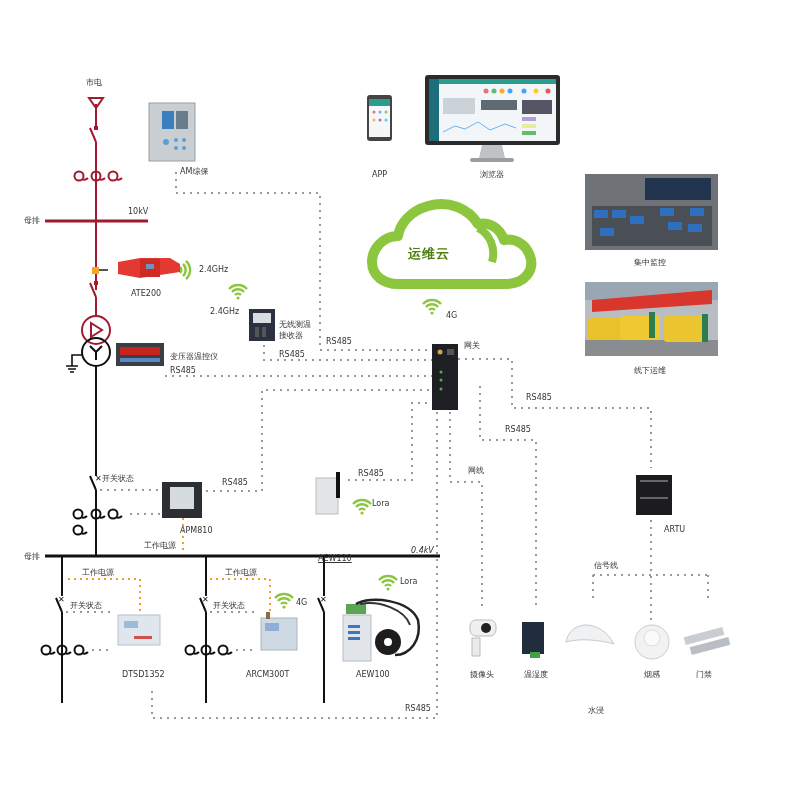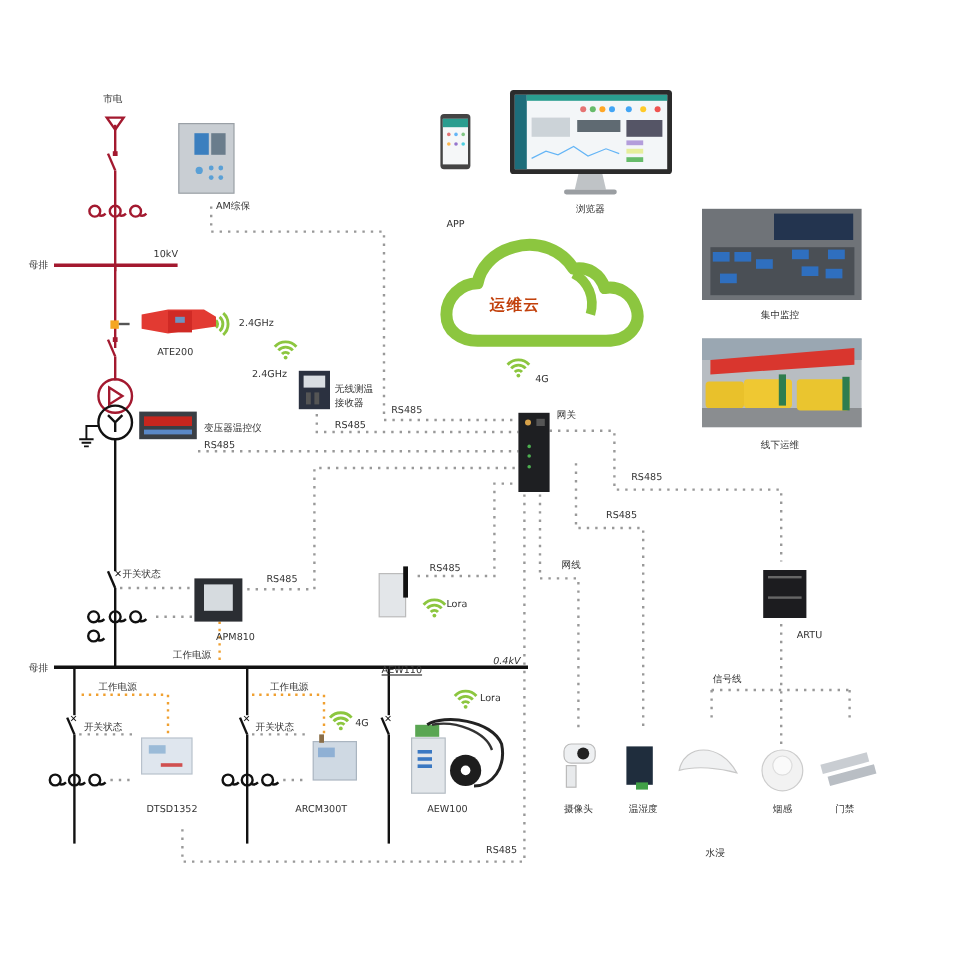--- a/index.html
+++ b/index.html
@@ -315,23 +315,23 @@
 <div class="lbl" style="left:210px;top:307px;">2.4GHz</div>
 <div class="lbl" style="left:279px;top:320px;">无线测温</div>
 <div class="lbl" style="left:279px;top:331px;">接收器</div>
 <div class="lbl" style="left:279px;top:350px;">RS485</div>
 <div class="lbl" style="left:170px;top:352px;">变压器温控仪</div>
 <div class="lbl" style="left:170px;top:366px;">RS485</div>
 <div class="lbl" style="left:326px;top:337px;">RS485</div>
 <div class="lbl" style="left:464px;top:341px;">网关</div>
 <div class="lbl" style="left:446px;top:311px;">4G</div>
 
-<div style="position:absolute;left:408px;top:245px;font-size:13px;font-weight:bold;color:#c2410c;letter-spacing:1px;">运维云</div>
-
-<div class="lbl" style="left:372px;top:170px;margin-top:12px;">APP</div>
+<div style="position:absolute;left:408px;top:245px;font-size:13px;font-weight:bold;color:#4d7c0f;letter-spacing:1px;">运维云</div>
+
+<div class="lbl" style="left:372px;top:170px;">APP</div>
 <div class="lbl" style="left:480px;top:170px;">浏览器</div>
 <div class="lbl" style="left:634px;top:258px;">集中监控</div>
 <div class="lbl" style="left:634px;top:366px;">线下运维</div>
 
 <div class="lbl" style="left:102px;top:474px;">开关状态</div>
 <div class="lbl" style="left:222px;top:478px;">RS485</div>
 <div class="lbl" style="left:180px;top:526px;">APM810</div>
 <div class="lbl" style="left:144px;top:541px;">工作电源</div>
 <div class="lbl" style="left:358px;top:469px;">RS485</div>
 <div class="lbl" style="left:372px;top:499px;">Lora</div>

